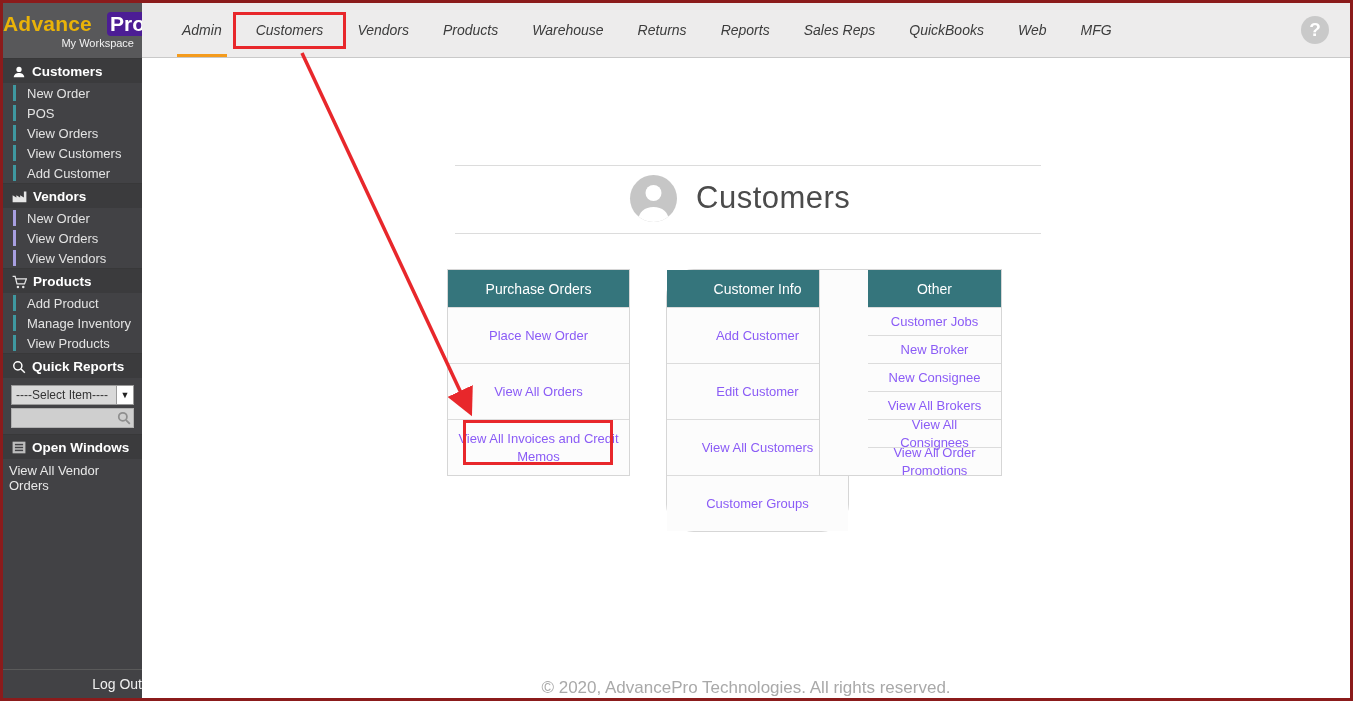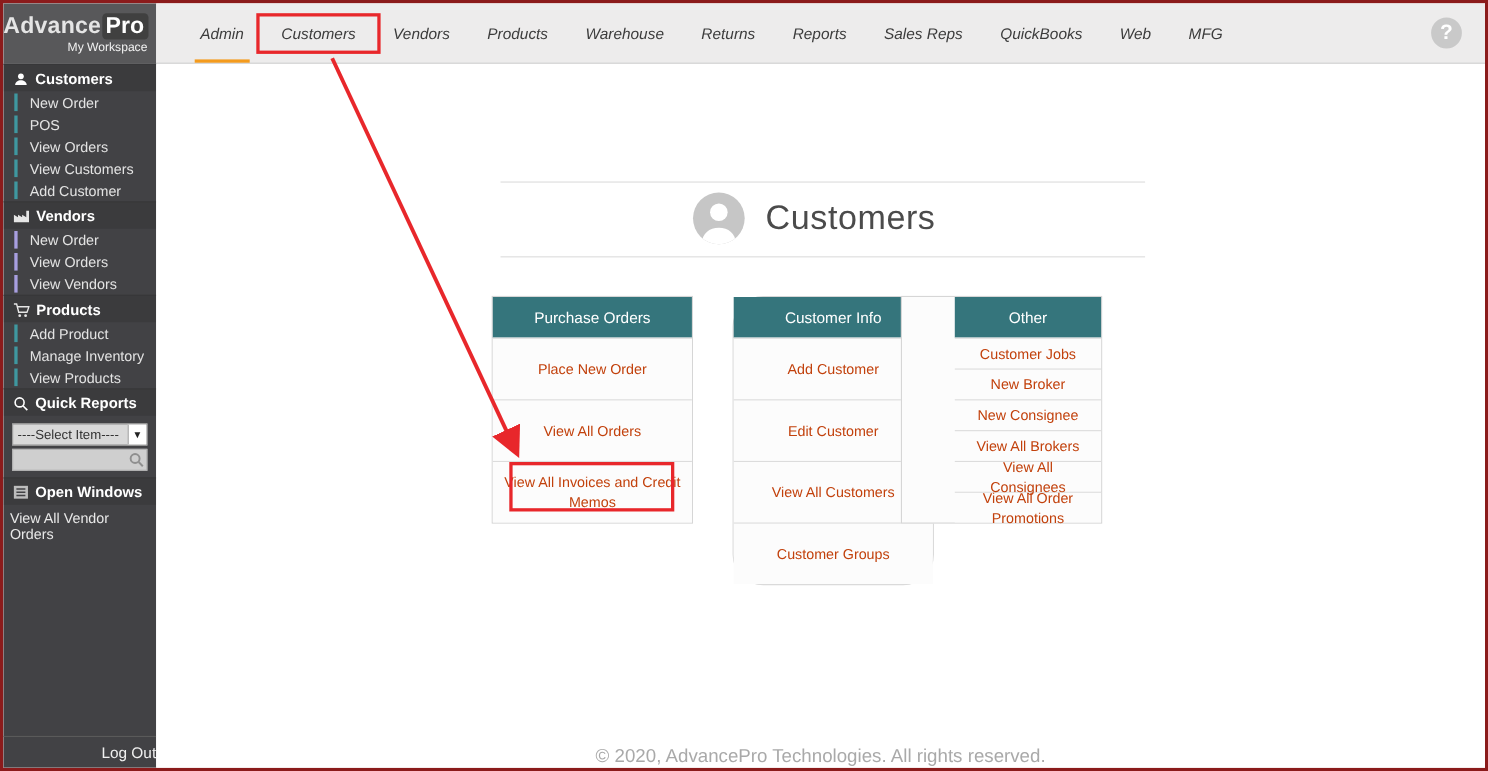--- a/index.html
+++ b/index.html
@@ -7,24 +7,24 @@
   .page {
     position:relative; width:1353px; height:701px;
     border:3px solid #8b1b1b; background:#fff; overflow:hidden;
   }
   
   .logo-cell {
     position:absolute; left:0; top:0; width:139px; height:55px;
     background:#58585a; color:#fff; padding:9px 8px 0 0; text-align:right;
   }
   .logo-line { white-space:nowrap; }
-  .logo-advance { font-size:21px; font-weight:bold; color:#e5e5e5; letter-spacing:.2px; }
+  .logo-advance { font-size:21px; font-weight:bold; color:#eab308; letter-spacing:.2px; }
   .logo-pro {
-    font-size:21px; font-weight:bold; color:#fff; background:#404040;
-    border-radius:4px; padding:0 4px 1px 3px; margin-left:1px;
+    font-size:21px; font-weight:bold; color:#fff; background:#4c1d95;
+    border-radius:4px; padding:0 4px 1px 3px; margin-left:15px;
   }
   .logo-workspace { font-size:11px; color:#f2f2f2; margin-top:1px; }
   .topbar {
     position:absolute; left:139px; right:0; top:0; height:55px;
     background:#edecec; border-bottom:1px solid #c9c9c9;
     display:flex; align-items:stretch; padding-left:23px;
   }
   .nav-item {
     position:relative; display:flex; align-items:center;
     padding:0 17px; font-size:14px; color:#3c3c3c; cursor:pointer; white-space:nowrap;font-style:italic;
@@ -92,21 +92,21 @@
   .page-title {
     position:absolute; left:554px; top:122px; font-size:31px; color:#4b4b4b; letter-spacing:.5px;
   }
   .card { position:absolute; top:211px; width:183px; border:1px solid #d6d6d6; background:#fcfcfc; }
   .card-1 { left:305px; } .card-2 { left:524px;border-radius:28px; } .card-3 { left:677px;padding-left:48px; }
   .card-header {
     height:37px; background:#35757c; color:#fff; font-weight:normal; font-size:14px;
     display:flex; align-items:center; justify-content:center;
   }
   .card-item {
-    border-top:1px solid #dcdcdc; background:#fcfcfc; color:#c2410c; font-size:13px;
+    border-top:1px solid #dcdcdc; background:#fcfcfc; color:#8b5cf6; font-size:13px;
     display:flex; align-items:center; justify-content:center; text-align:center;
     cursor:pointer; padding:0 10px; line-height:1.35;
   }
   .row-tall { height:56px; }
   .row-short { height:28px; }
   .footer {
     position:absolute; left:0; right:0; top:620px; text-align:center;
     color:#a9a9a9; font-size:17px;
   }
   

